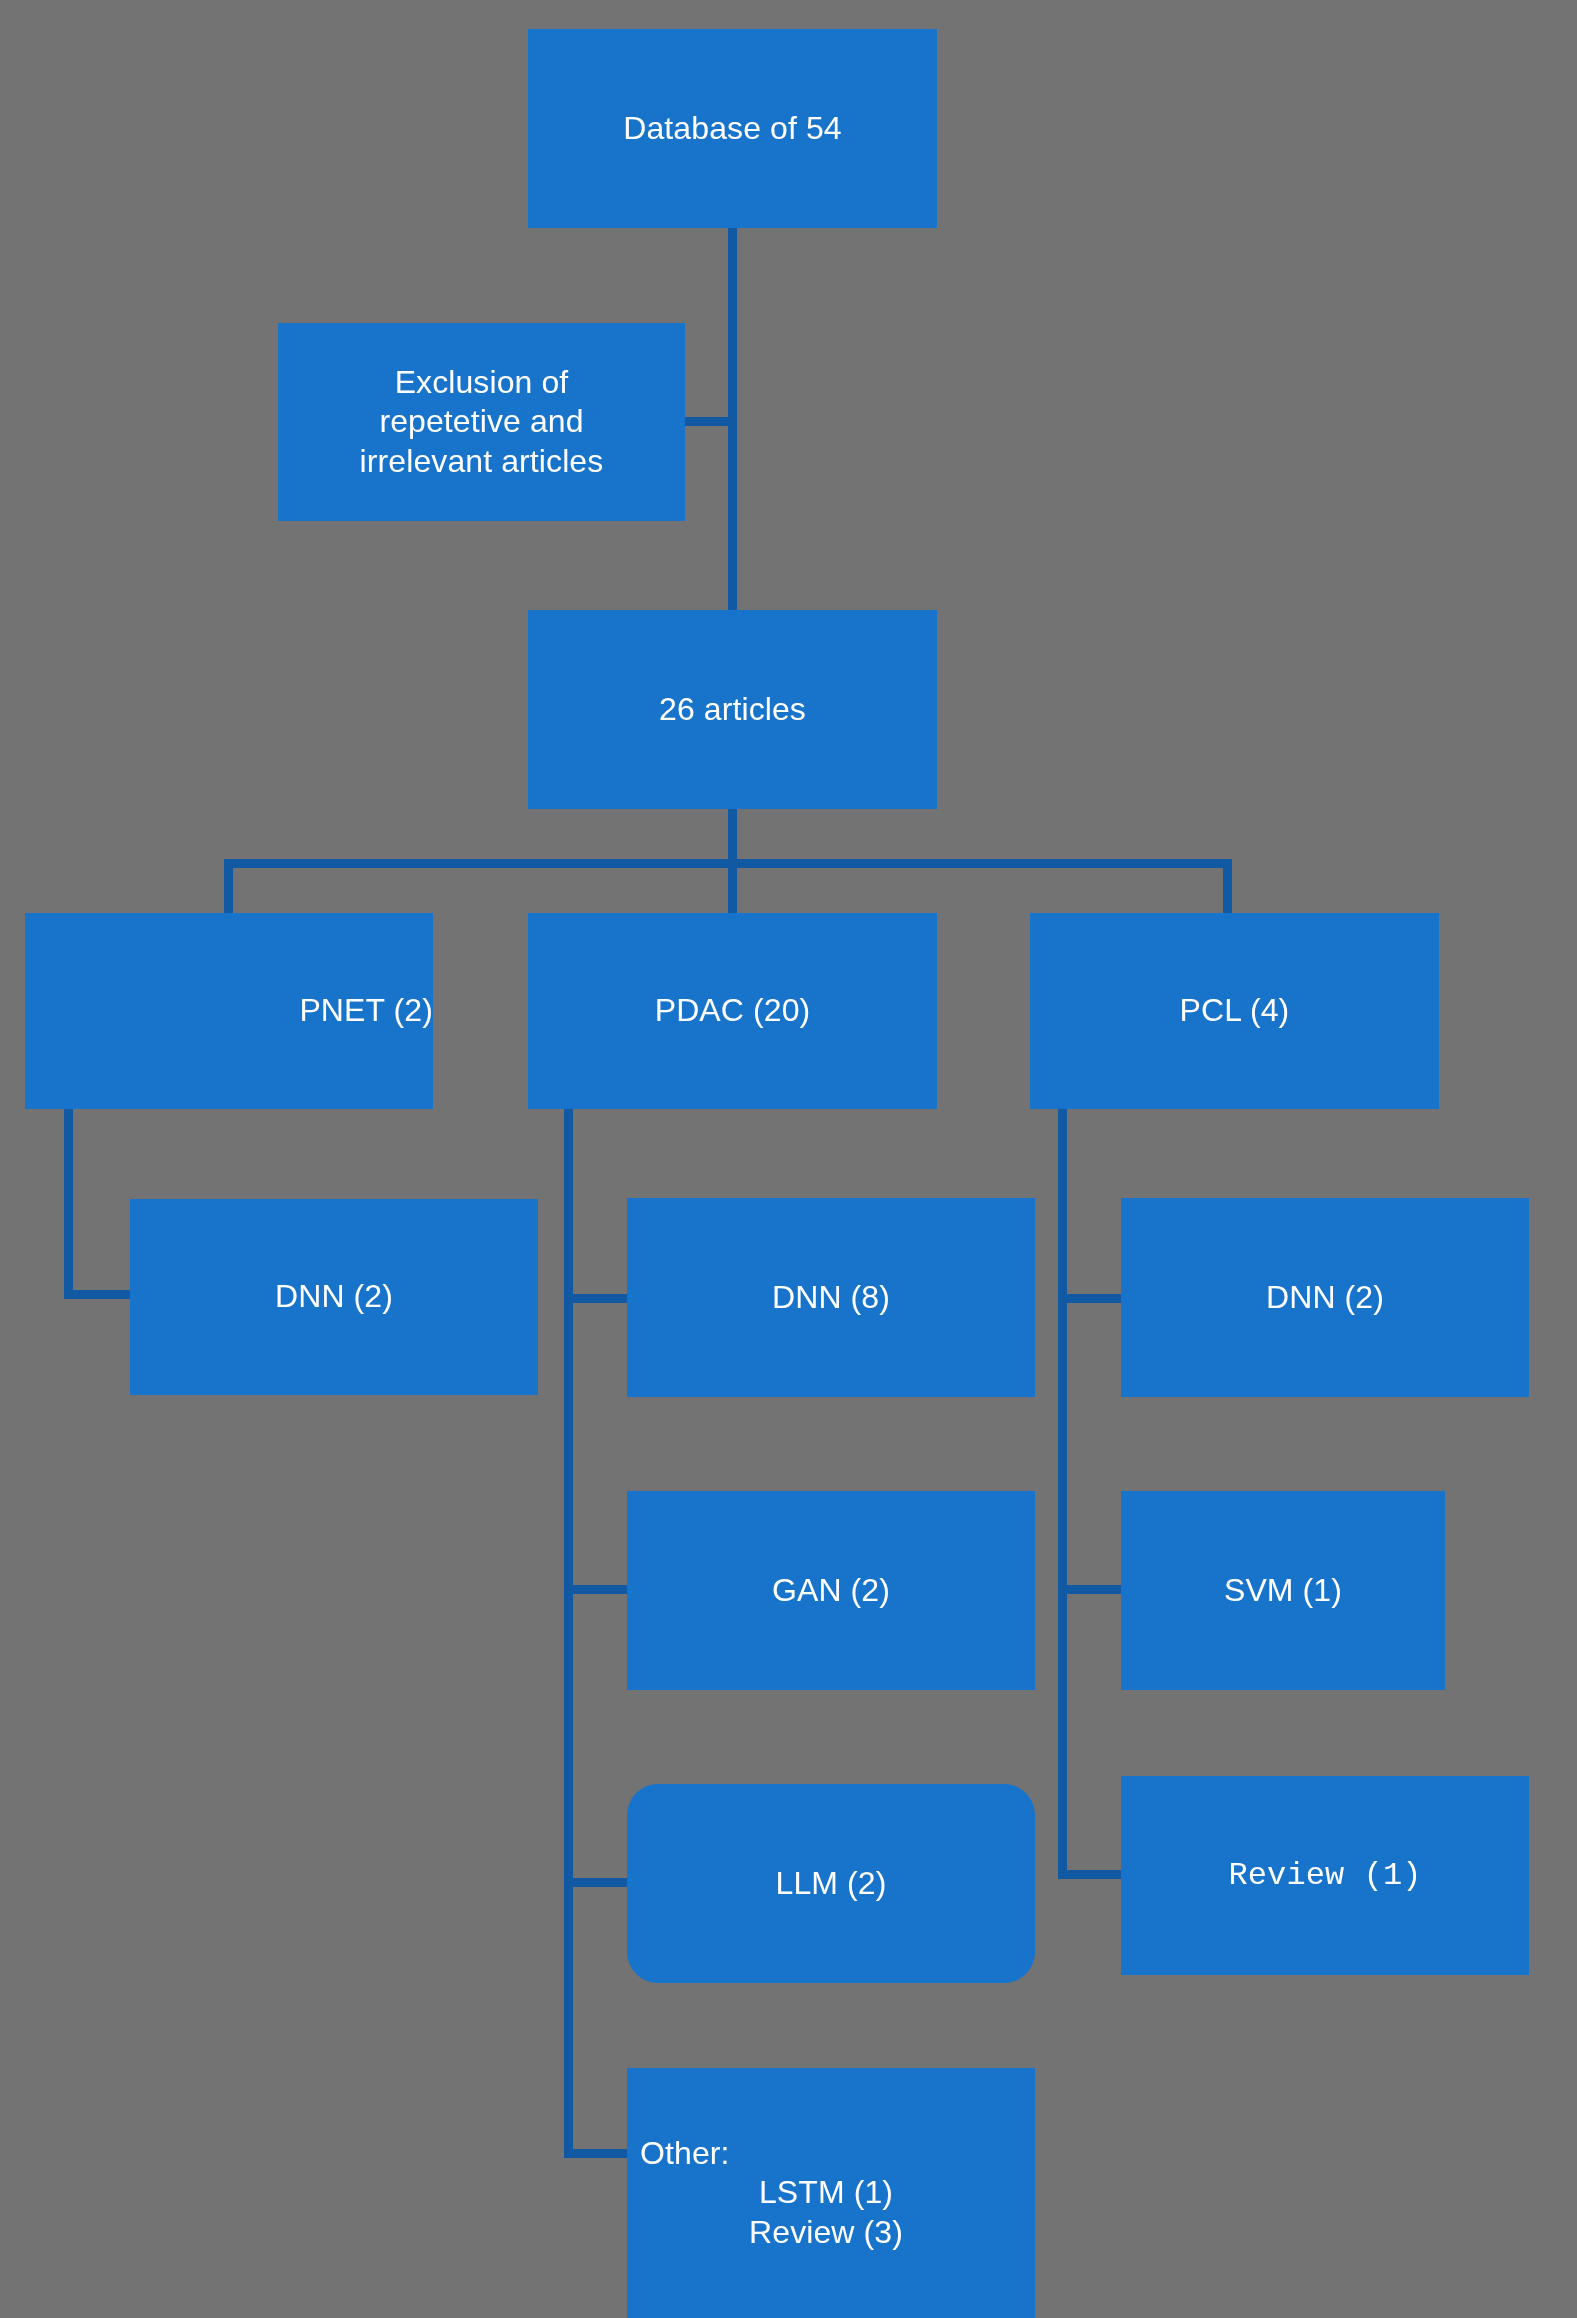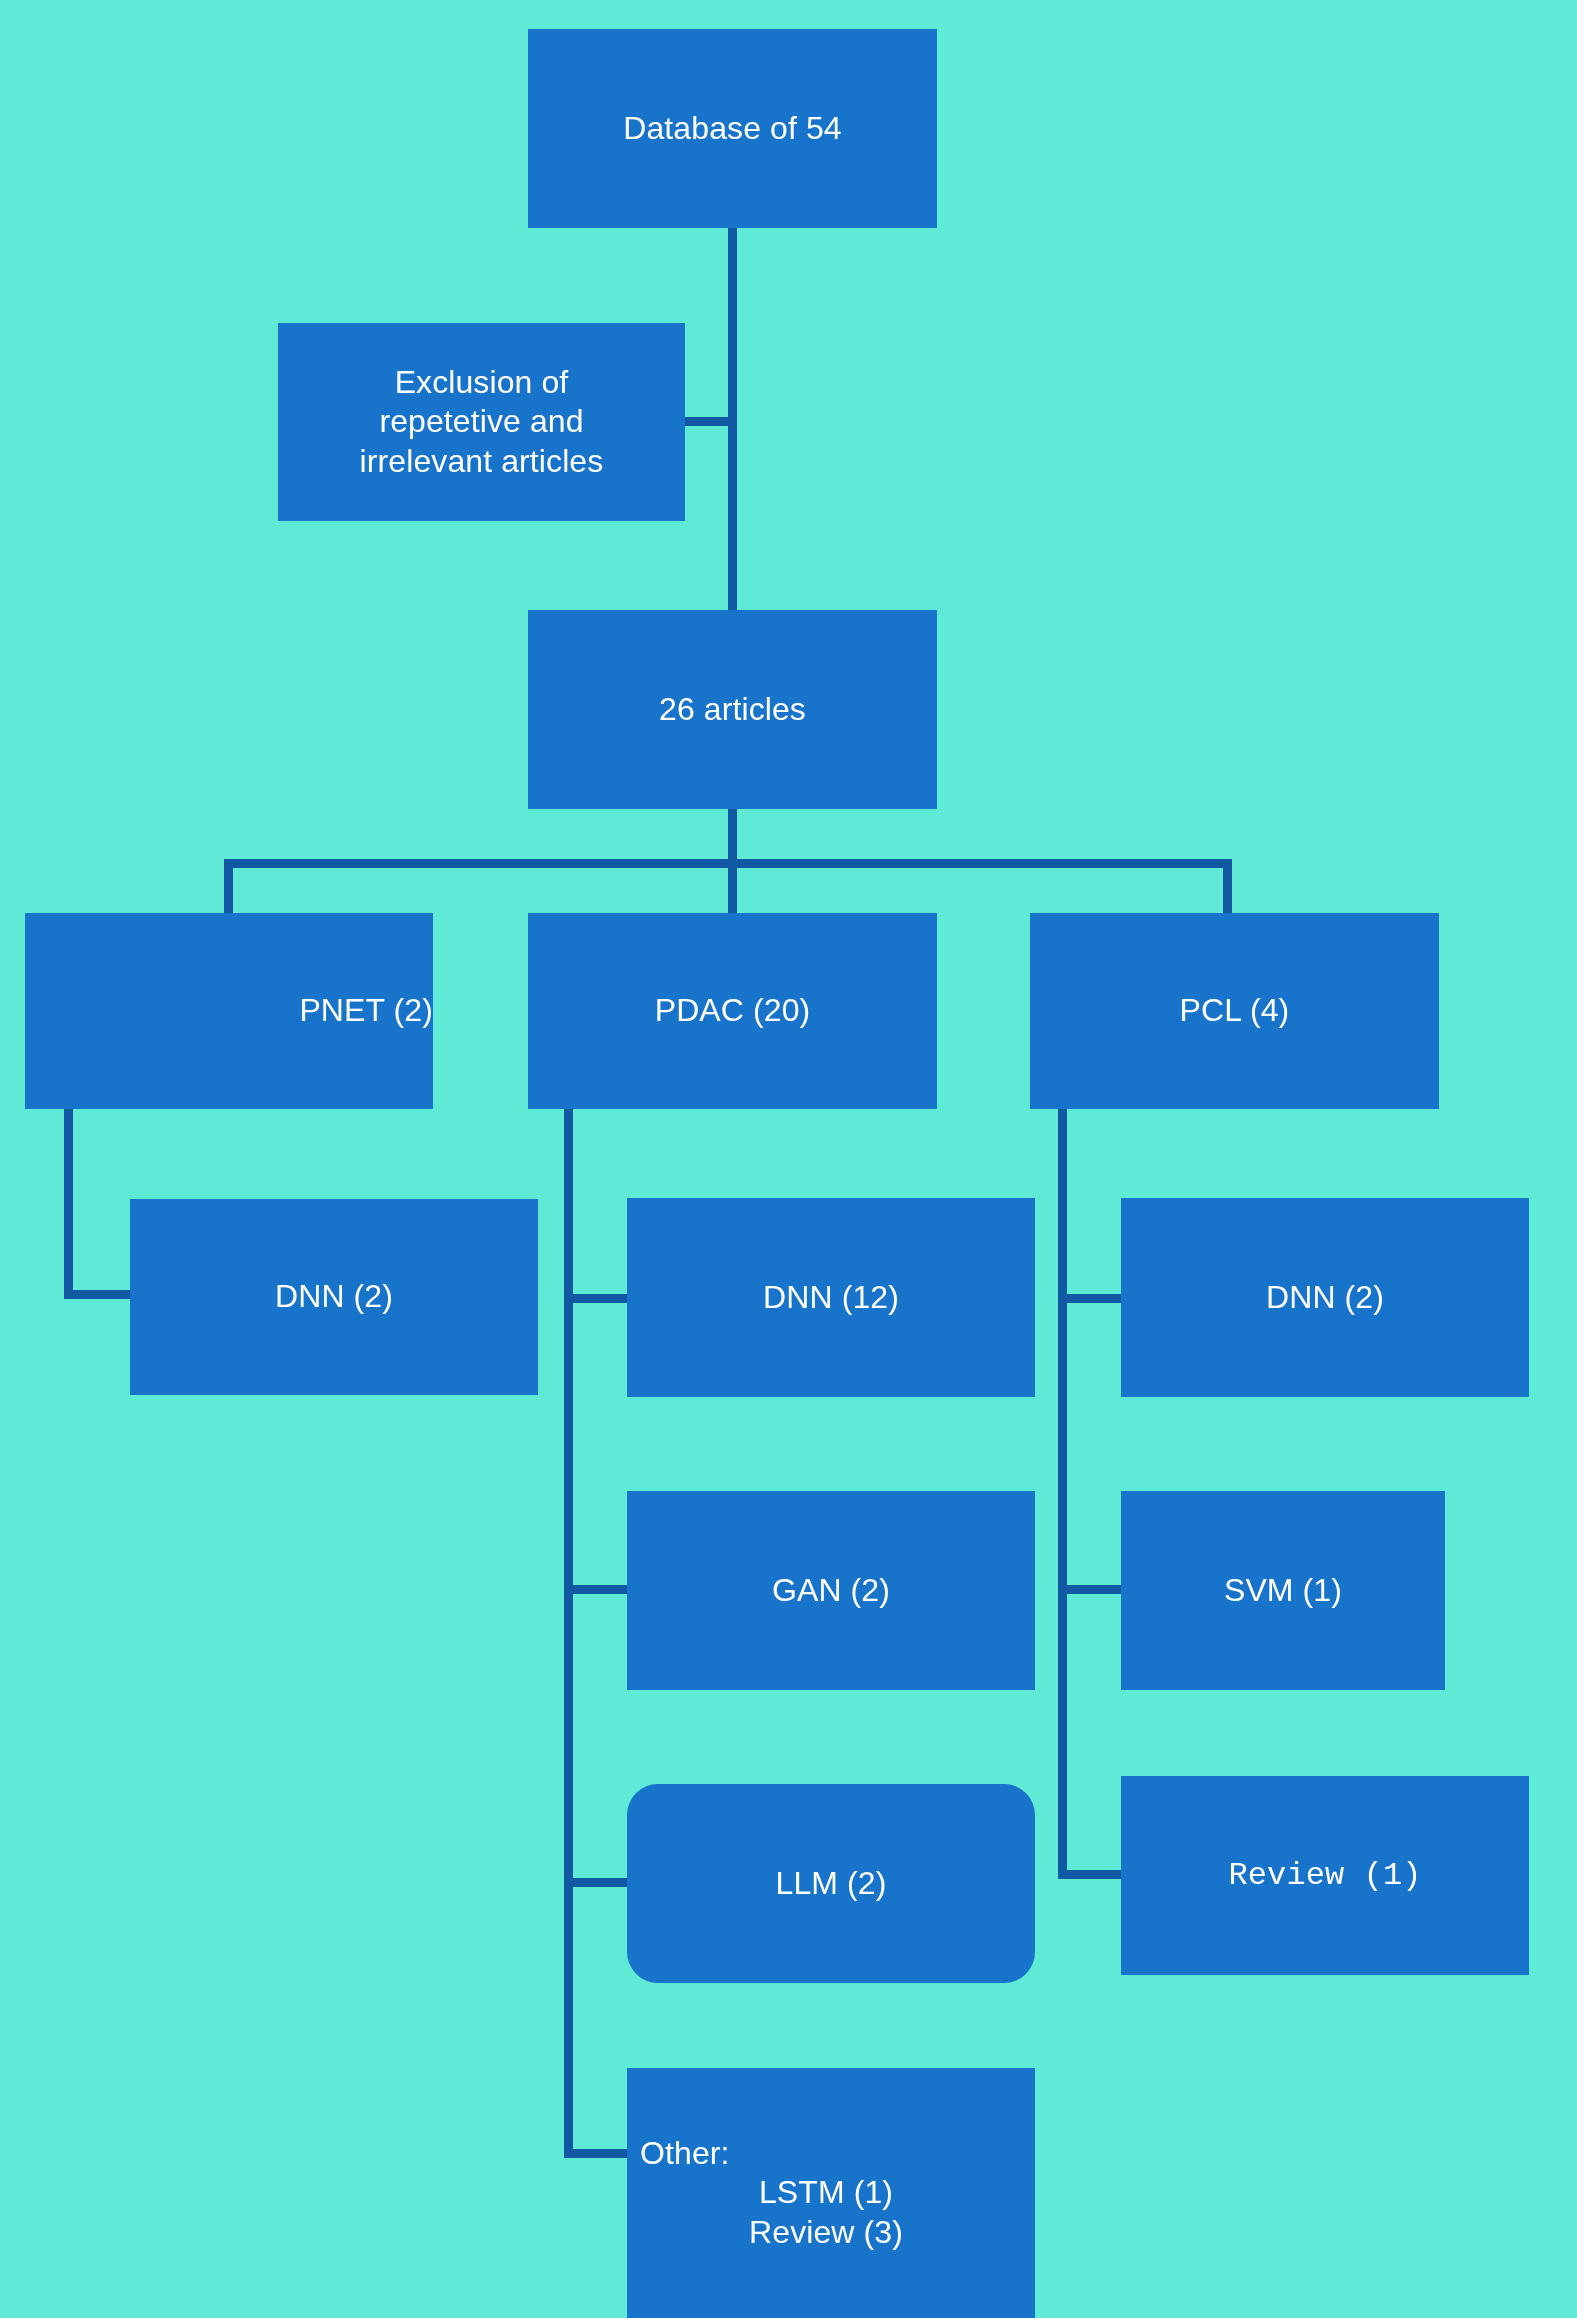--- a/index.html
+++ b/index.html
@@ -7,21 +7,21 @@
     padding: 0;
     background: #ffffff;
   }
   body {
     font-family: "Liberation Sans", sans-serif;
   }
   #canvas {
     position: relative;
     width: 1578px;
     height: 2319px;
-    background: #5eead4;
+    background: #737373;
     overflow: hidden;
   }
   .node {
     position: absolute;
     background: #1874CB;
     color: #ffffff;
     display: flex;
     align-items: center;
     justify-content: center;
     text-align: center;
@@ -125,21 +125,21 @@
 
   <div class="conn conn-v" style="left:564px; top:1109px; width:8.5px; height:1049px;"></div>
 
   <div class="conn conn-h" style="left:564px; top:1294px; width:70px; height:8.5px;"></div>
   <div class="conn conn-h" style="left:564px; top:1585px; width:70px; height:8.5px;"></div>
   <div class="conn conn-h" style="left:564px; top:1878px; width:70px; height:8.5px;"></div>
   <div class="conn conn-h" style="left:564px; top:2149px; width:70px; height:8.5px;"></div>
 
   <div class="node" style="left:627px; top:1198px; width:408px; height:199px; font-size:32px;">
     <span class="lines">
-      <span class="line">DNN (12)</span>
+      <span class="line">DNN (8)</span>
     </span>
   </div>
 
   <div class="node" style="left:627px; top:1491px; width:408px; height:199px; font-size:32px;">
     <span class="lines">
       <span class="line">GAN (2)</span>
     </span>
   </div>
 
   <div class="node" style="left:627px; top:1784px; width:408px; height:199px; font-size:32px;border-radius:31px;">

